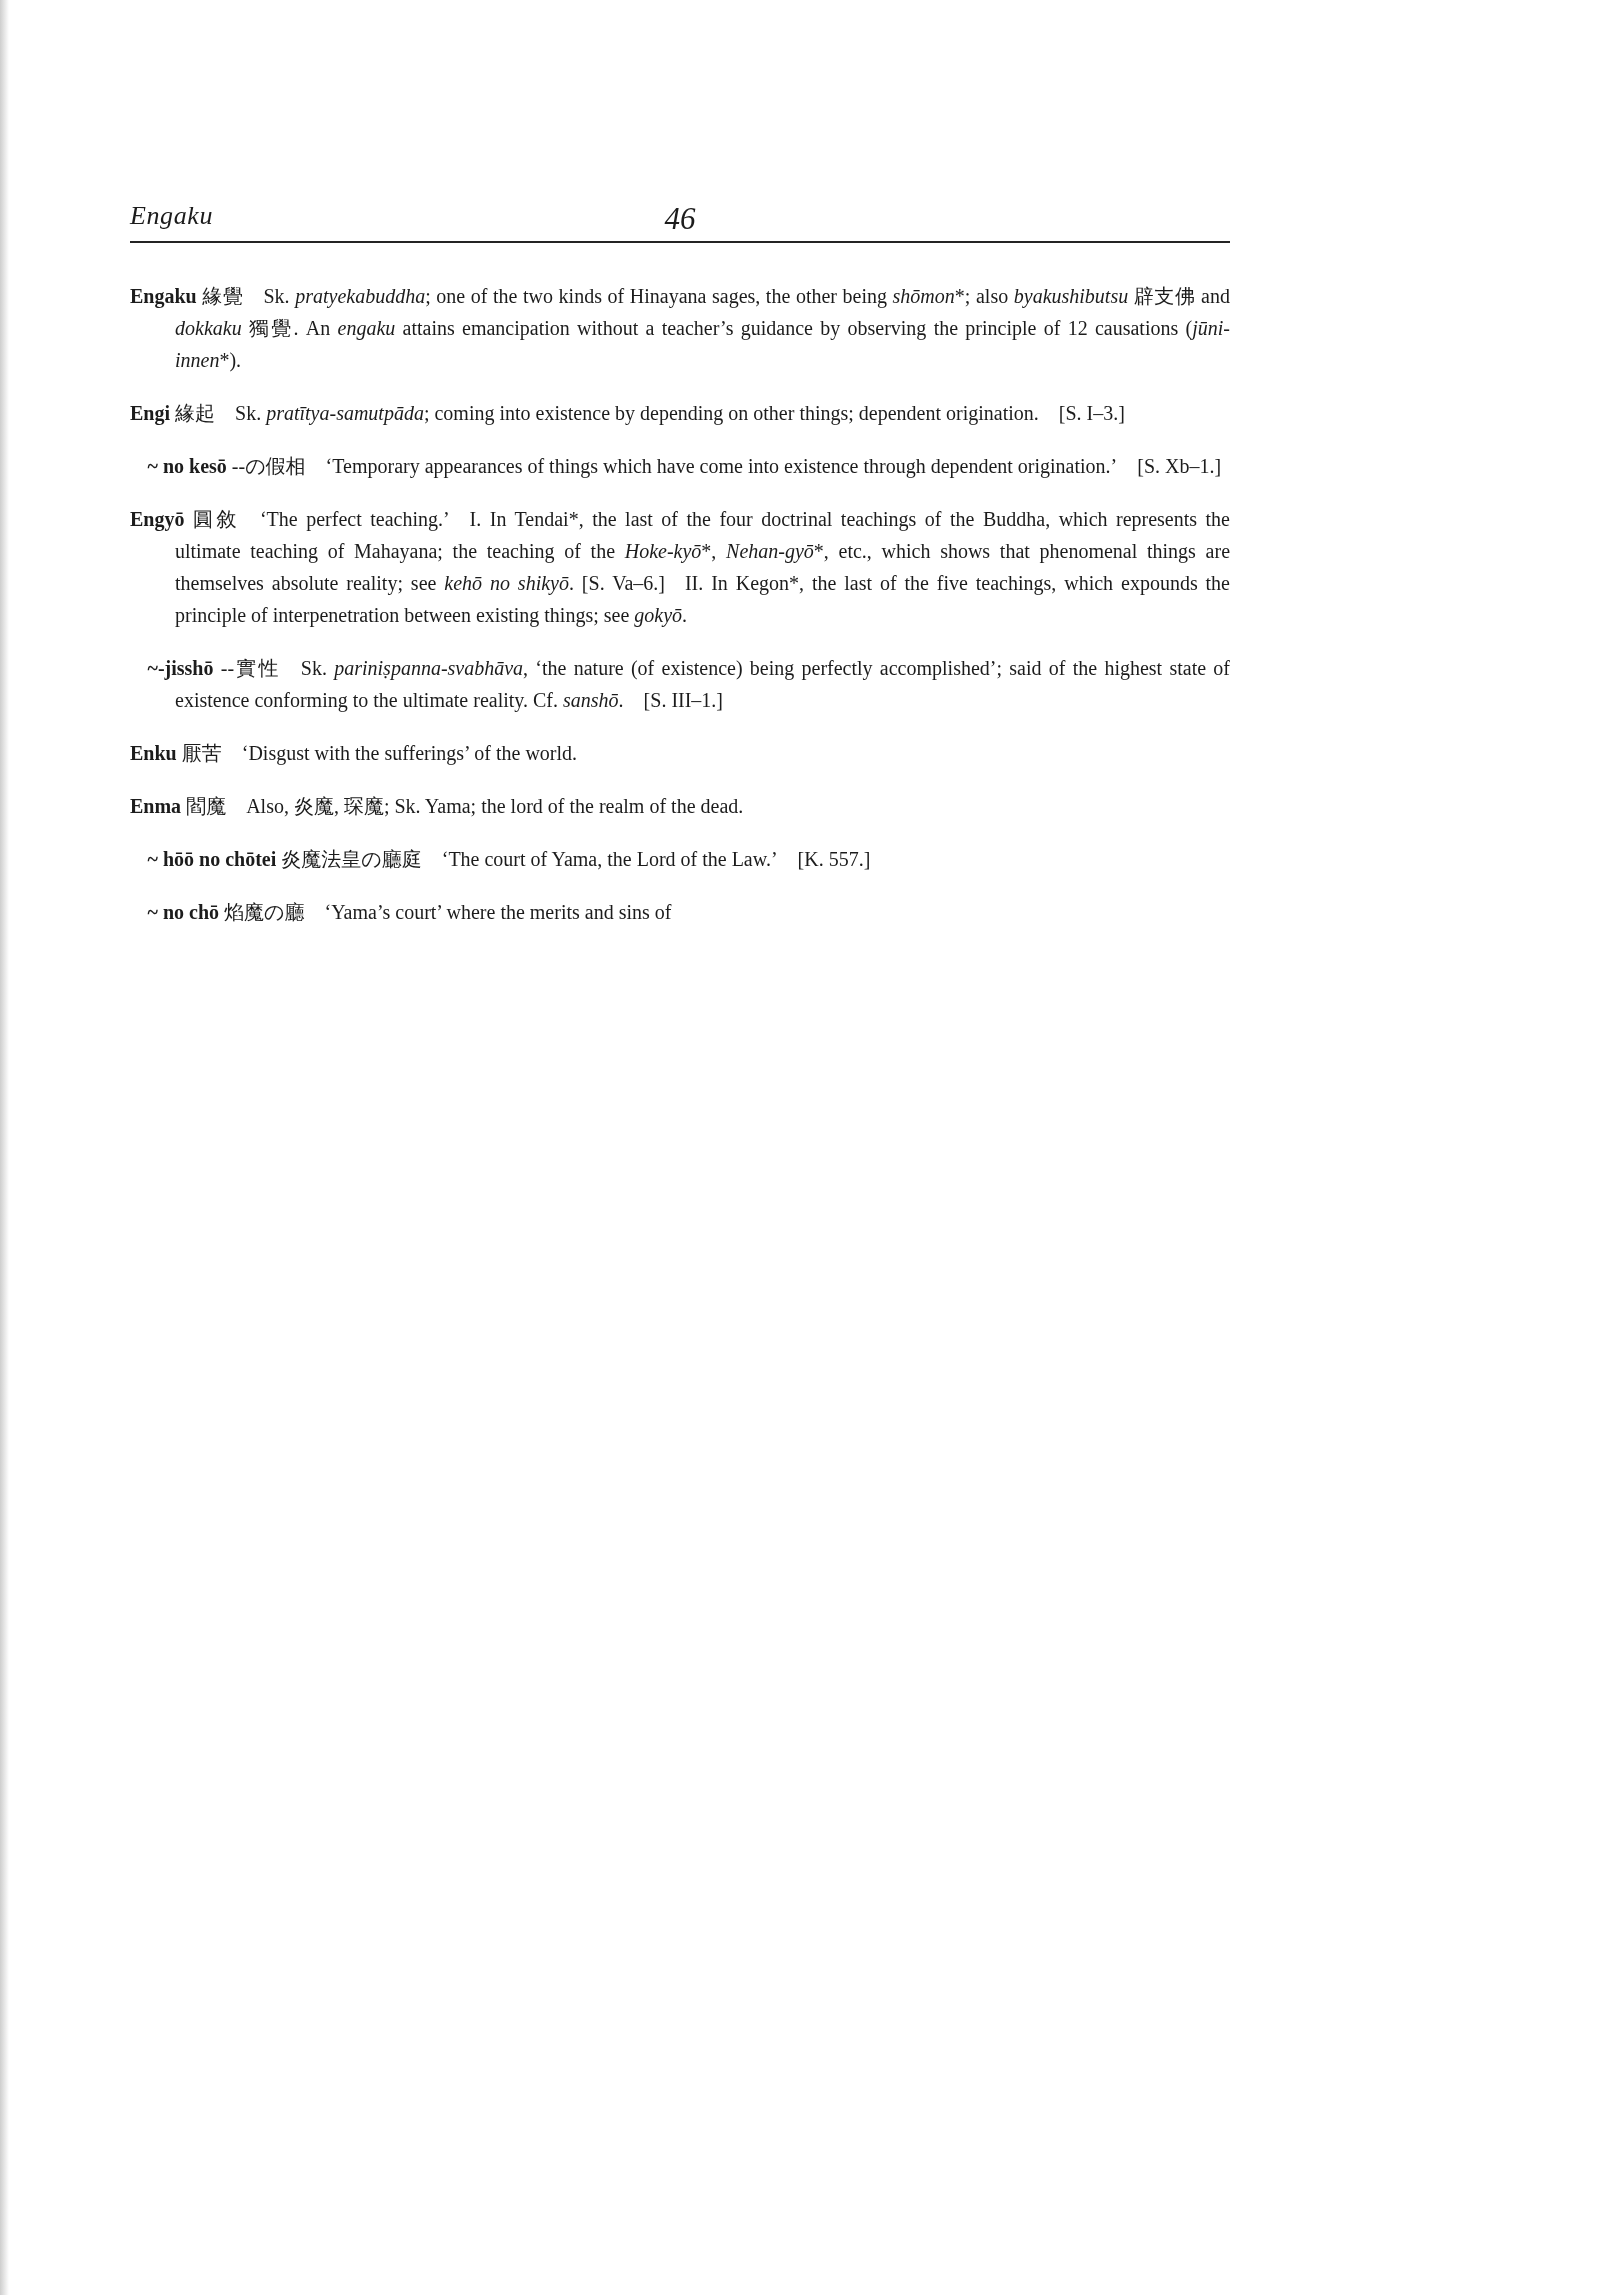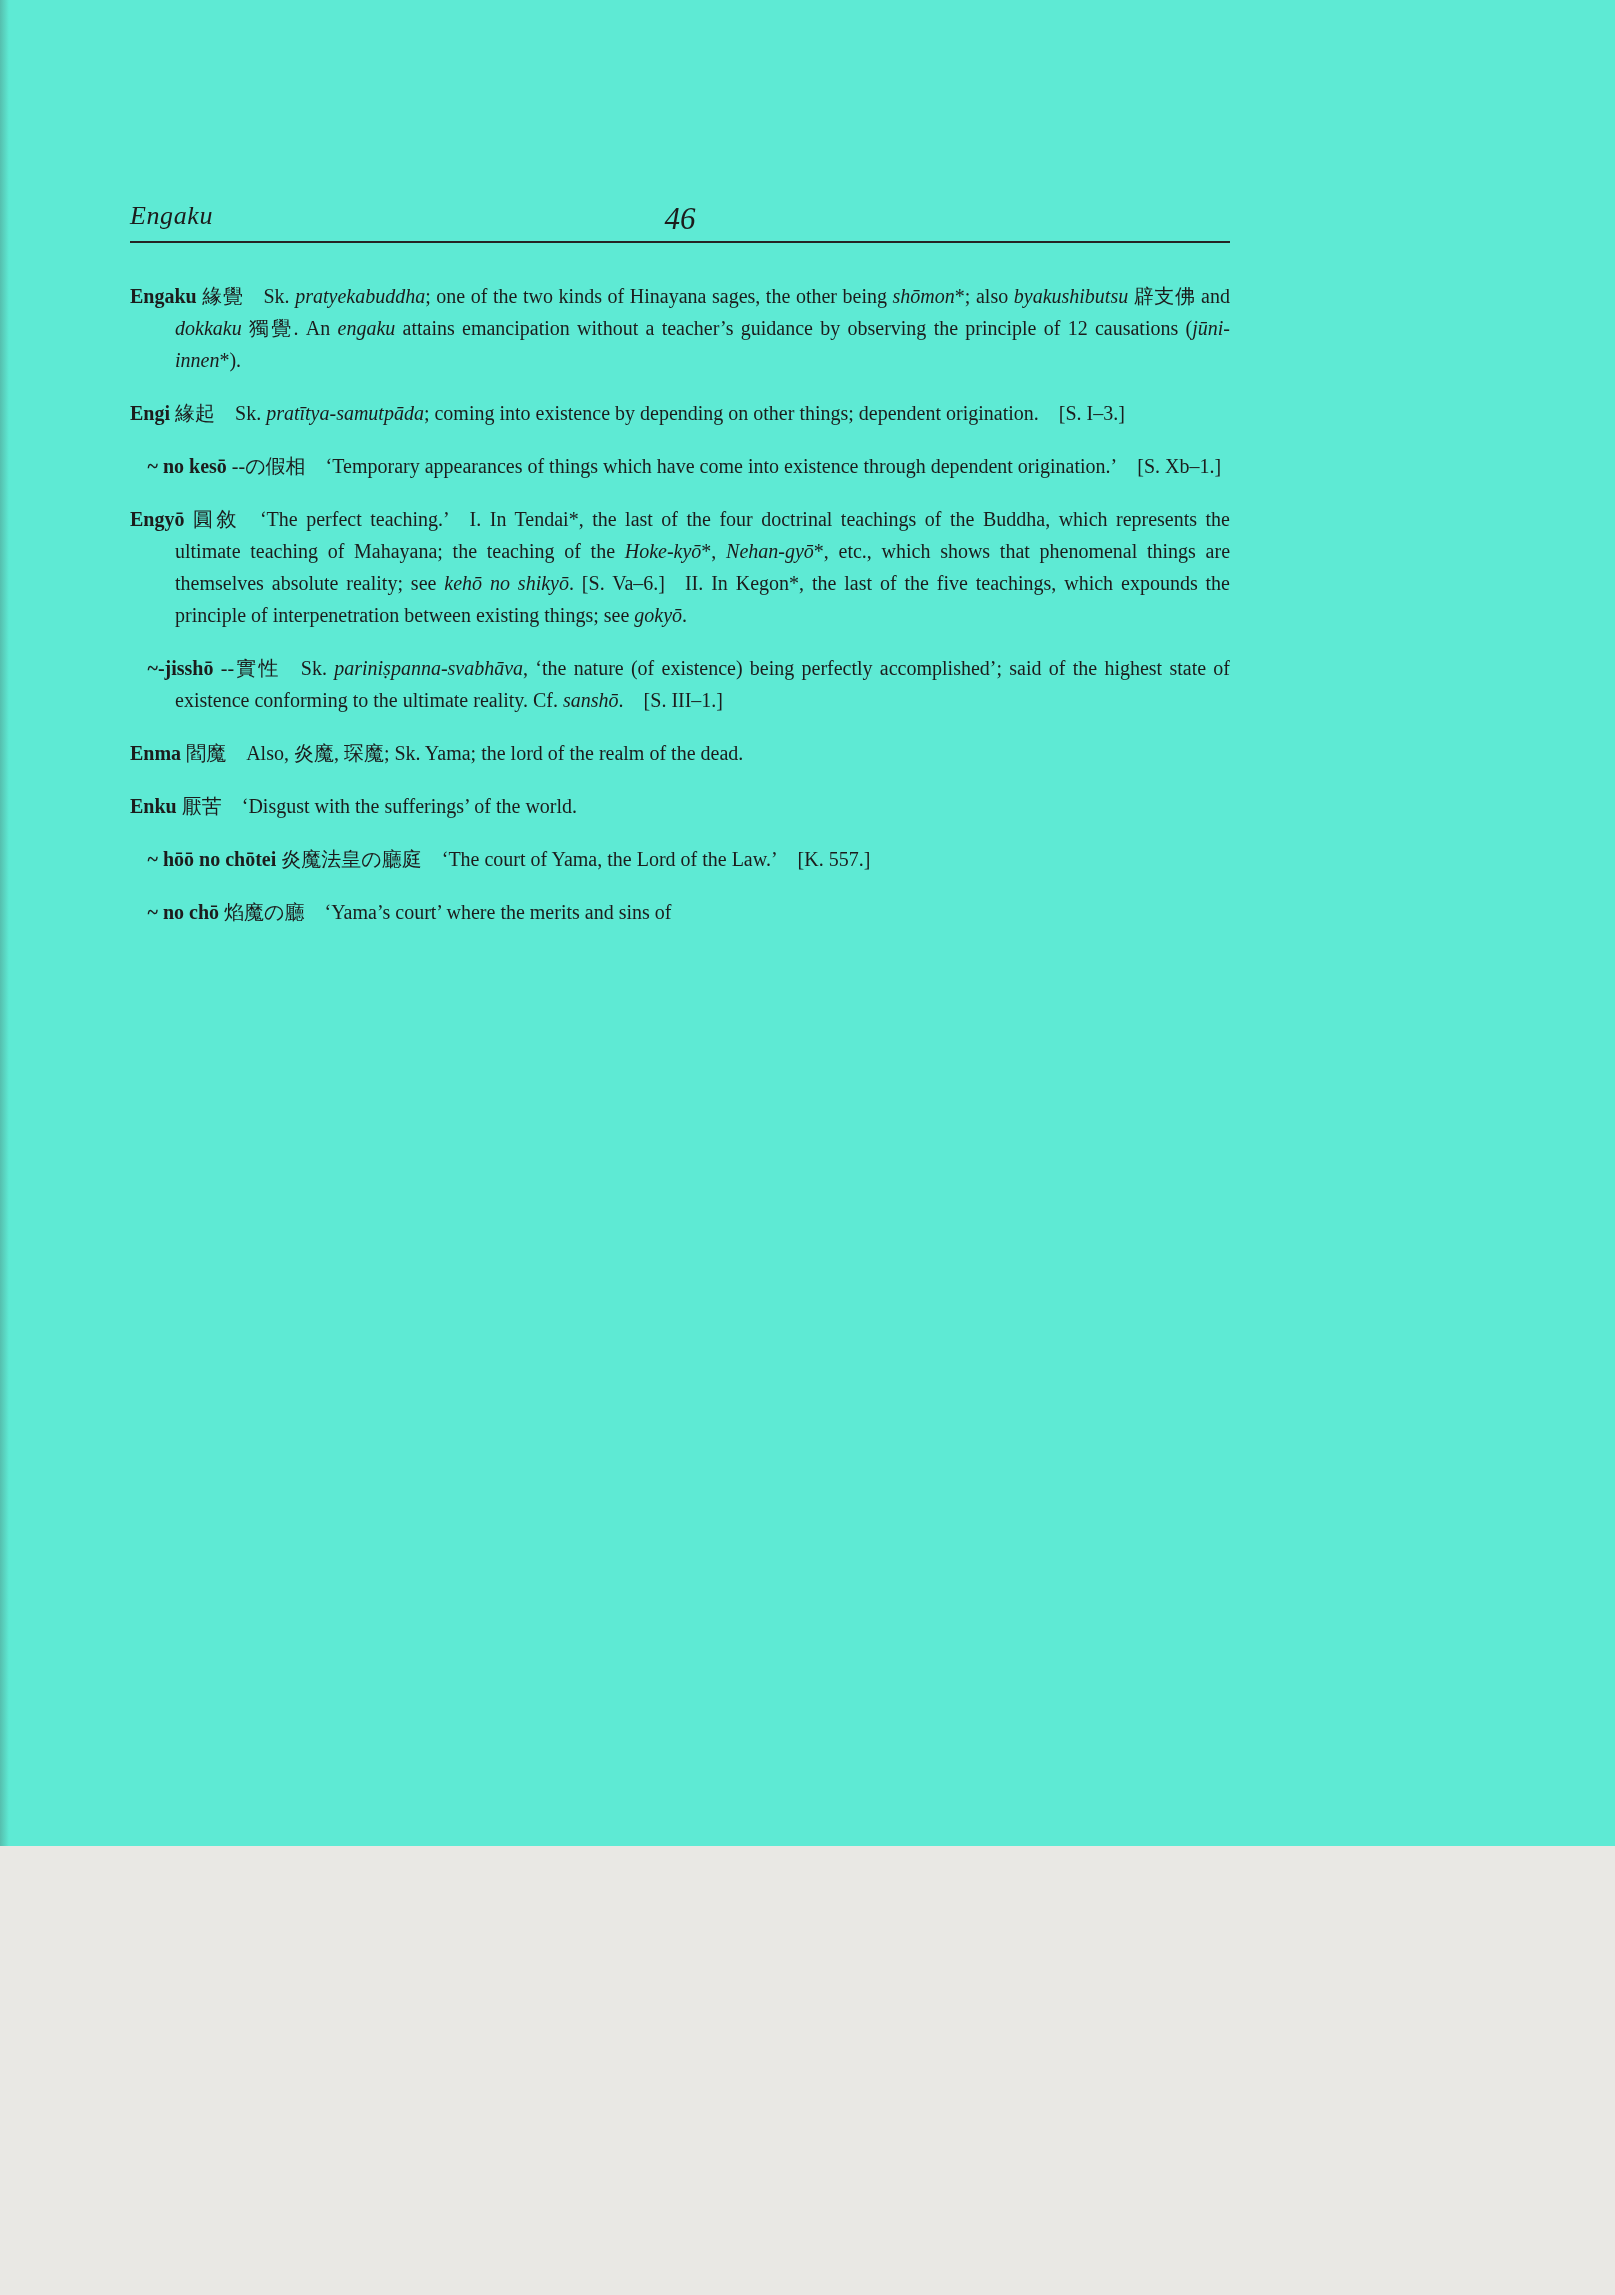--- a/index.html
+++ b/index.html
@@ -6,22 +6,22 @@
   html, body { margin: 0; padding: 0; }
   body {
     width: 1616px;
     height: 2295px;
     background: #e9e8e4;
     font-family: "Liberation Serif", "DejaVu Serif", serif;
   }
   .page {
     position: relative;
     width: 1616px;
-    height: 1846px;
-    background: #5eead4;
+    height: 2295px;
+    background: #ffffff;
     color: #1c1c1c;
     overflow: hidden;
   }
   
   .page::before {
     content: "";
     position: absolute;
     left: 0; top: 0; bottom: 0;
     width: 8.7px;
     background: linear-gradient(to right, rgba(60,60,58,0.25), rgba(60,60,58,0));
@@ -74,20 +74,20 @@
     <div class="header-row">
       <span class="running-head">Engaku</span>
       <span class="page-num">46</span>
     </div>
     <div class="entries">
         <p class="entry"><span class="b">Engaku</span><span class="n"> 緣覺 Sk. </span><span class="i">pratyekabuddha</span><span class="n">; one of the two kinds of Hinayana sages, the other being </span><span class="i">shōmon</span><span class="n">*; also </span><span class="i">byakushibutsu</span><span class="n"> 辟支佛 and </span><span class="i">dokkaku</span><span class="n"> 獨覺. An </span><span class="i">engaku</span><span class="n"> attains emancipation without a teacher’s guidance by observing the principle of 12 causations (</span><span class="i">jūni-innen</span><span class="n">*).</span></p>
         <p class="entry"><span class="b">Engi</span><span class="n"> 緣起 Sk. </span><span class="i">pratītya-samutpāda</span><span class="n">; coming into existence by depending on other things; dependent origination. [S. I–3.]</span></p>
         <p class="entry sub"><span class="b">~ no kesō</span><span class="n"> --の假相 ‘Temporary appearances of things which have come into existence through dependent origination.’ [S. Xb–1.]</span></p>
         <p class="entry"><span class="b">Engyō</span><span class="n"> 圓敘 ‘The perfect teaching.’ I. In Tendai*, the last of the four doctrinal teachings of the Buddha, which represents the ultimate teaching of Mahayana; the teaching of the </span><span class="i">Hoke-kyō</span><span class="n">*, </span><span class="i">Nehan-gyō</span><span class="n">*, etc., which shows that phenomenal things are themselves absolute reality; see </span><span class="i">kehō no shikyō</span><span class="n">. [S. Va–6.] II. In Kegon*, the last of the five teachings, which expounds the principle of interpenetration between existing things; see </span><span class="i">gokyō</span><span class="n">.</span></p>
         <p class="entry sub"><span class="b">~-jisshō</span><span class="n"> --實性 Sk. </span><span class="i">pariniṣpanna-svabhāva</span><span class="n">, ‘the nature (of existence) being perfectly accomplished’; said of the highest state of existence conforming to the ultimate reality. Cf. </span><span class="i">sanshō</span><span class="n">. [S. III–1.]</span></p>
+        <p class="entry"><span class="b">Enku</span><span class="n"> 厭苦 ‘Disgust with the sufferings’ of the world.</span></p>
         <p class="entry"><span class="b">Enma</span><span class="n"> 閻魔 Also, 炎魔, 琛魔; Sk. Yama; the lord of the realm of the dead.</span></p>
-        <p class="entry"><span class="b">Enku</span><span class="n"> 厭苦 ‘Disgust with the sufferings’ of the world.</span></p>
         <p class="entry sub"><span class="b">~ hōō no chōtei</span><span class="n"> 炎魔法皇の廳庭 ‘The court of Yama, the Lord of the Law.’ [K. 557.]</span></p>
         <p class="entry sub"><span class="b">~ no chō</span><span class="n"> 焰魔の廳 ‘Yama’s court’ where the merits and sins of</span></p>
       </div>
   </div>
 </div>
 
 
 </body></html>

